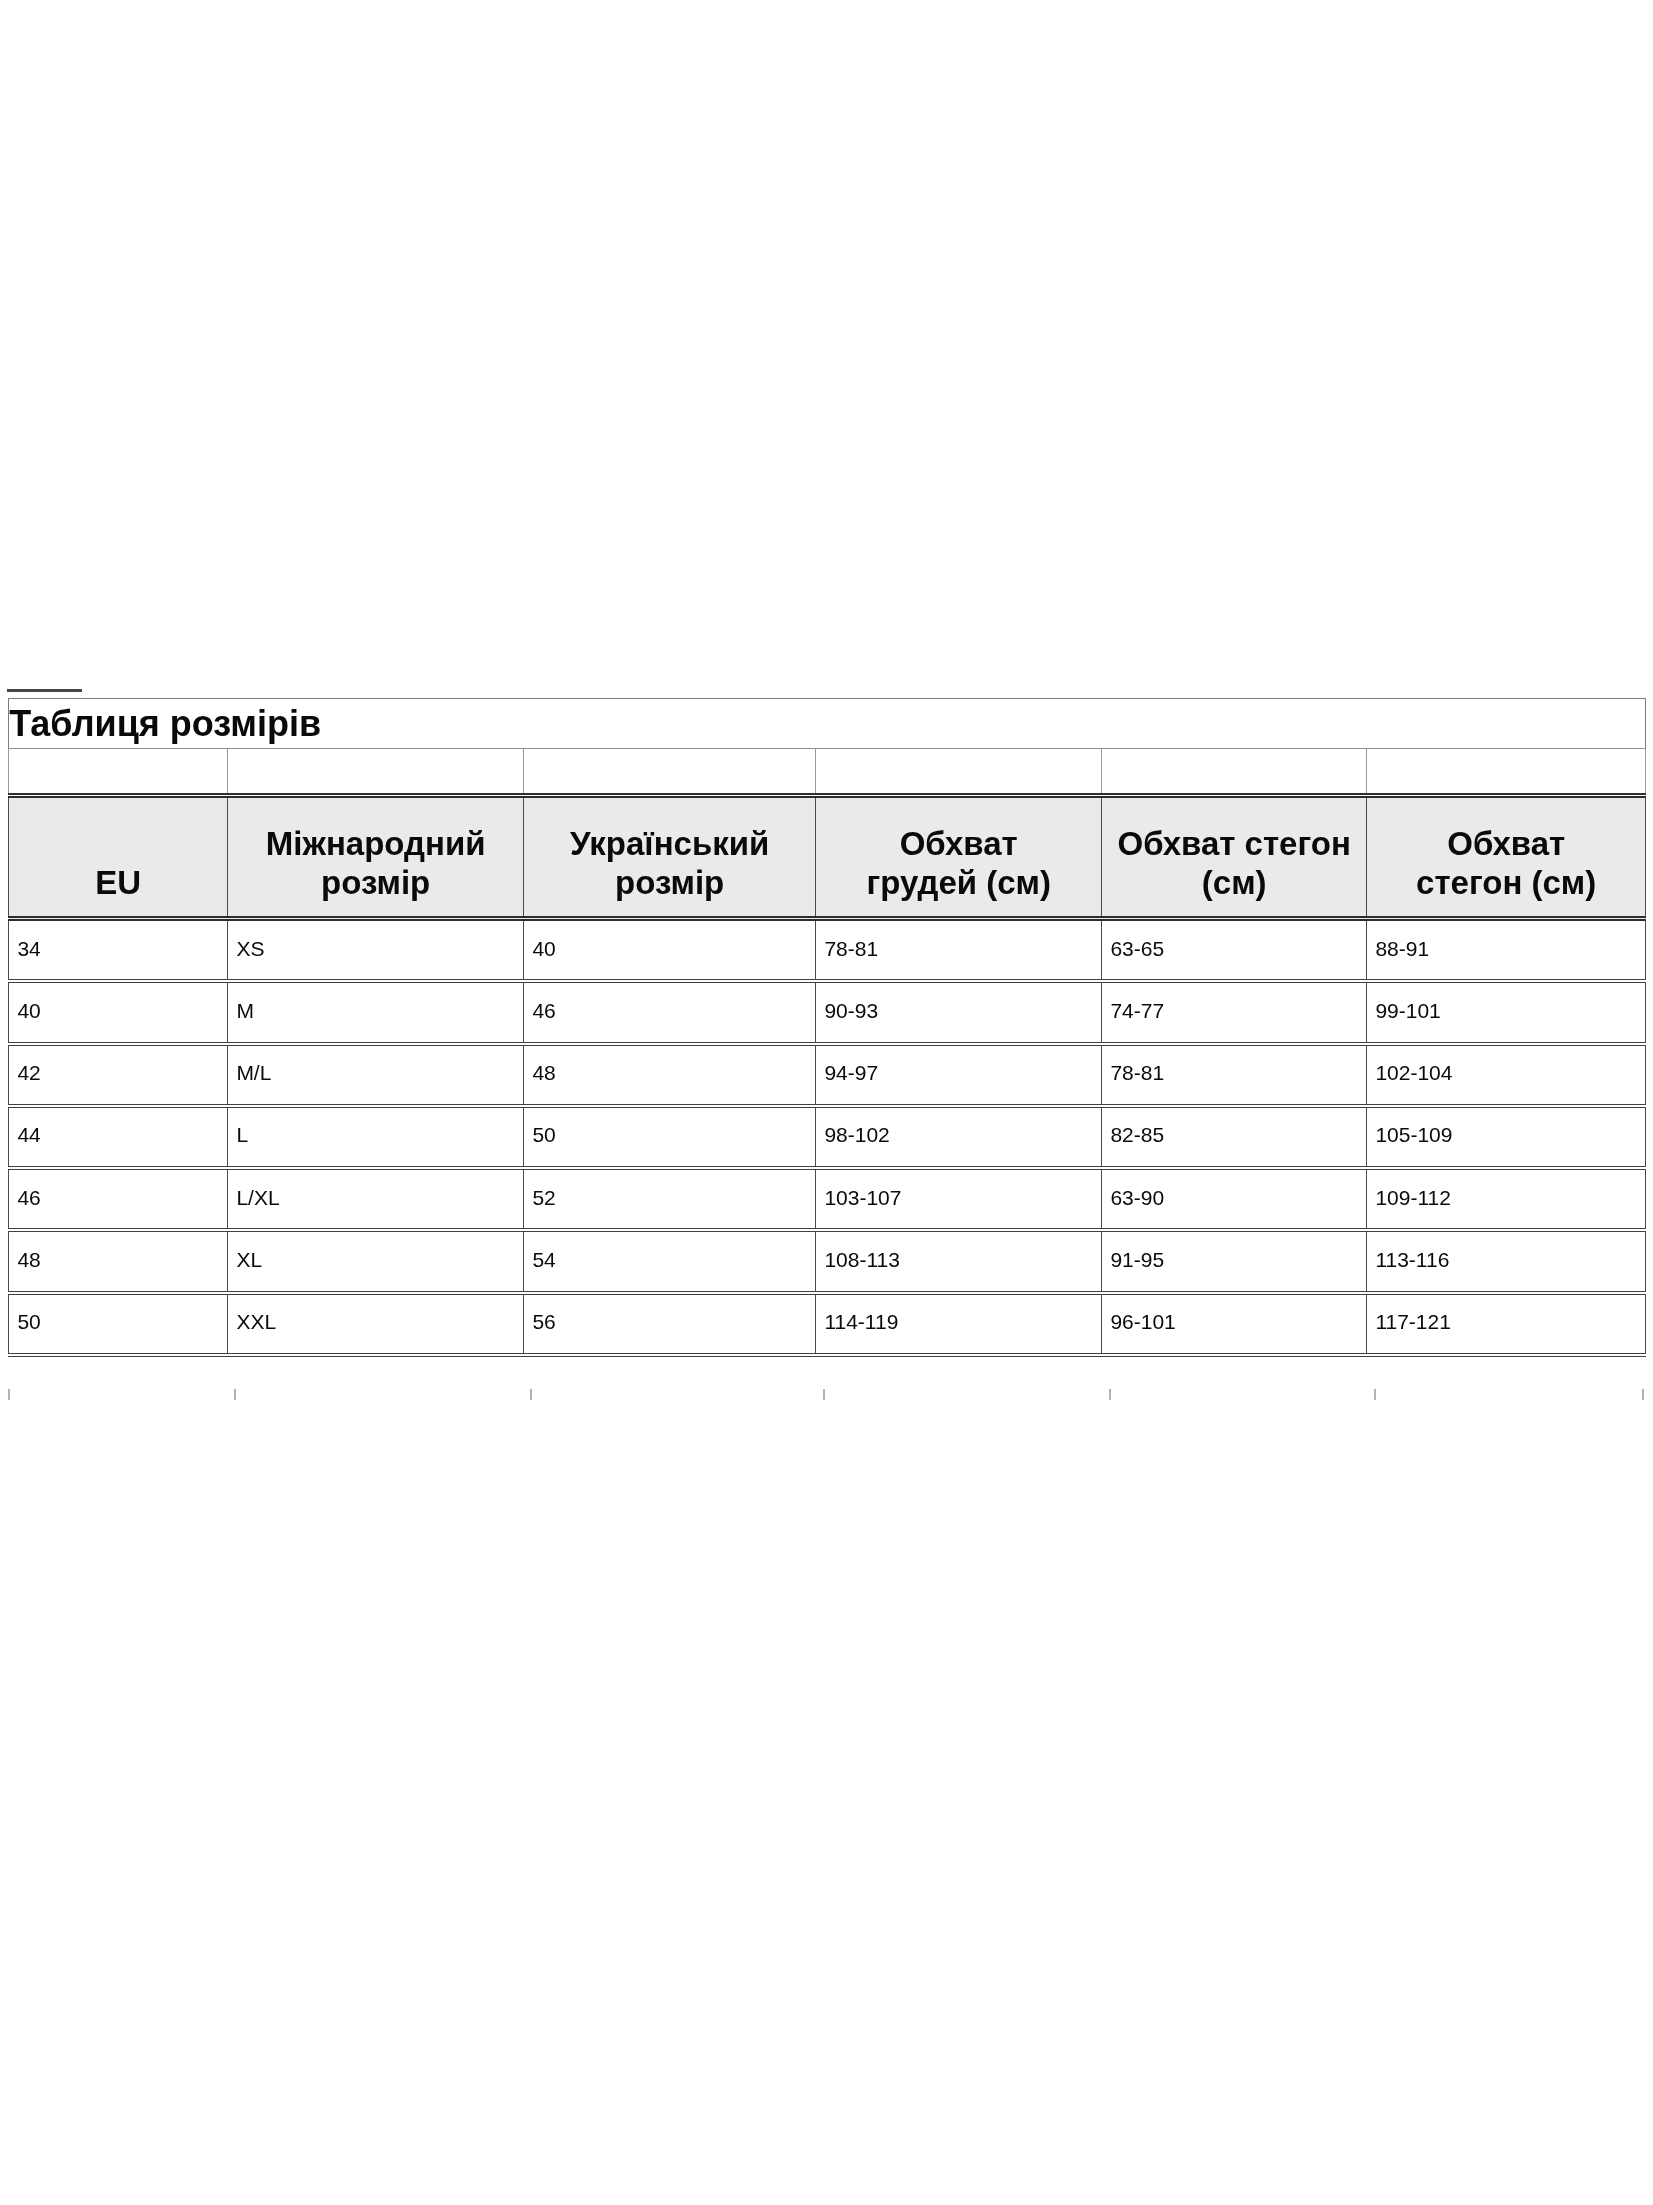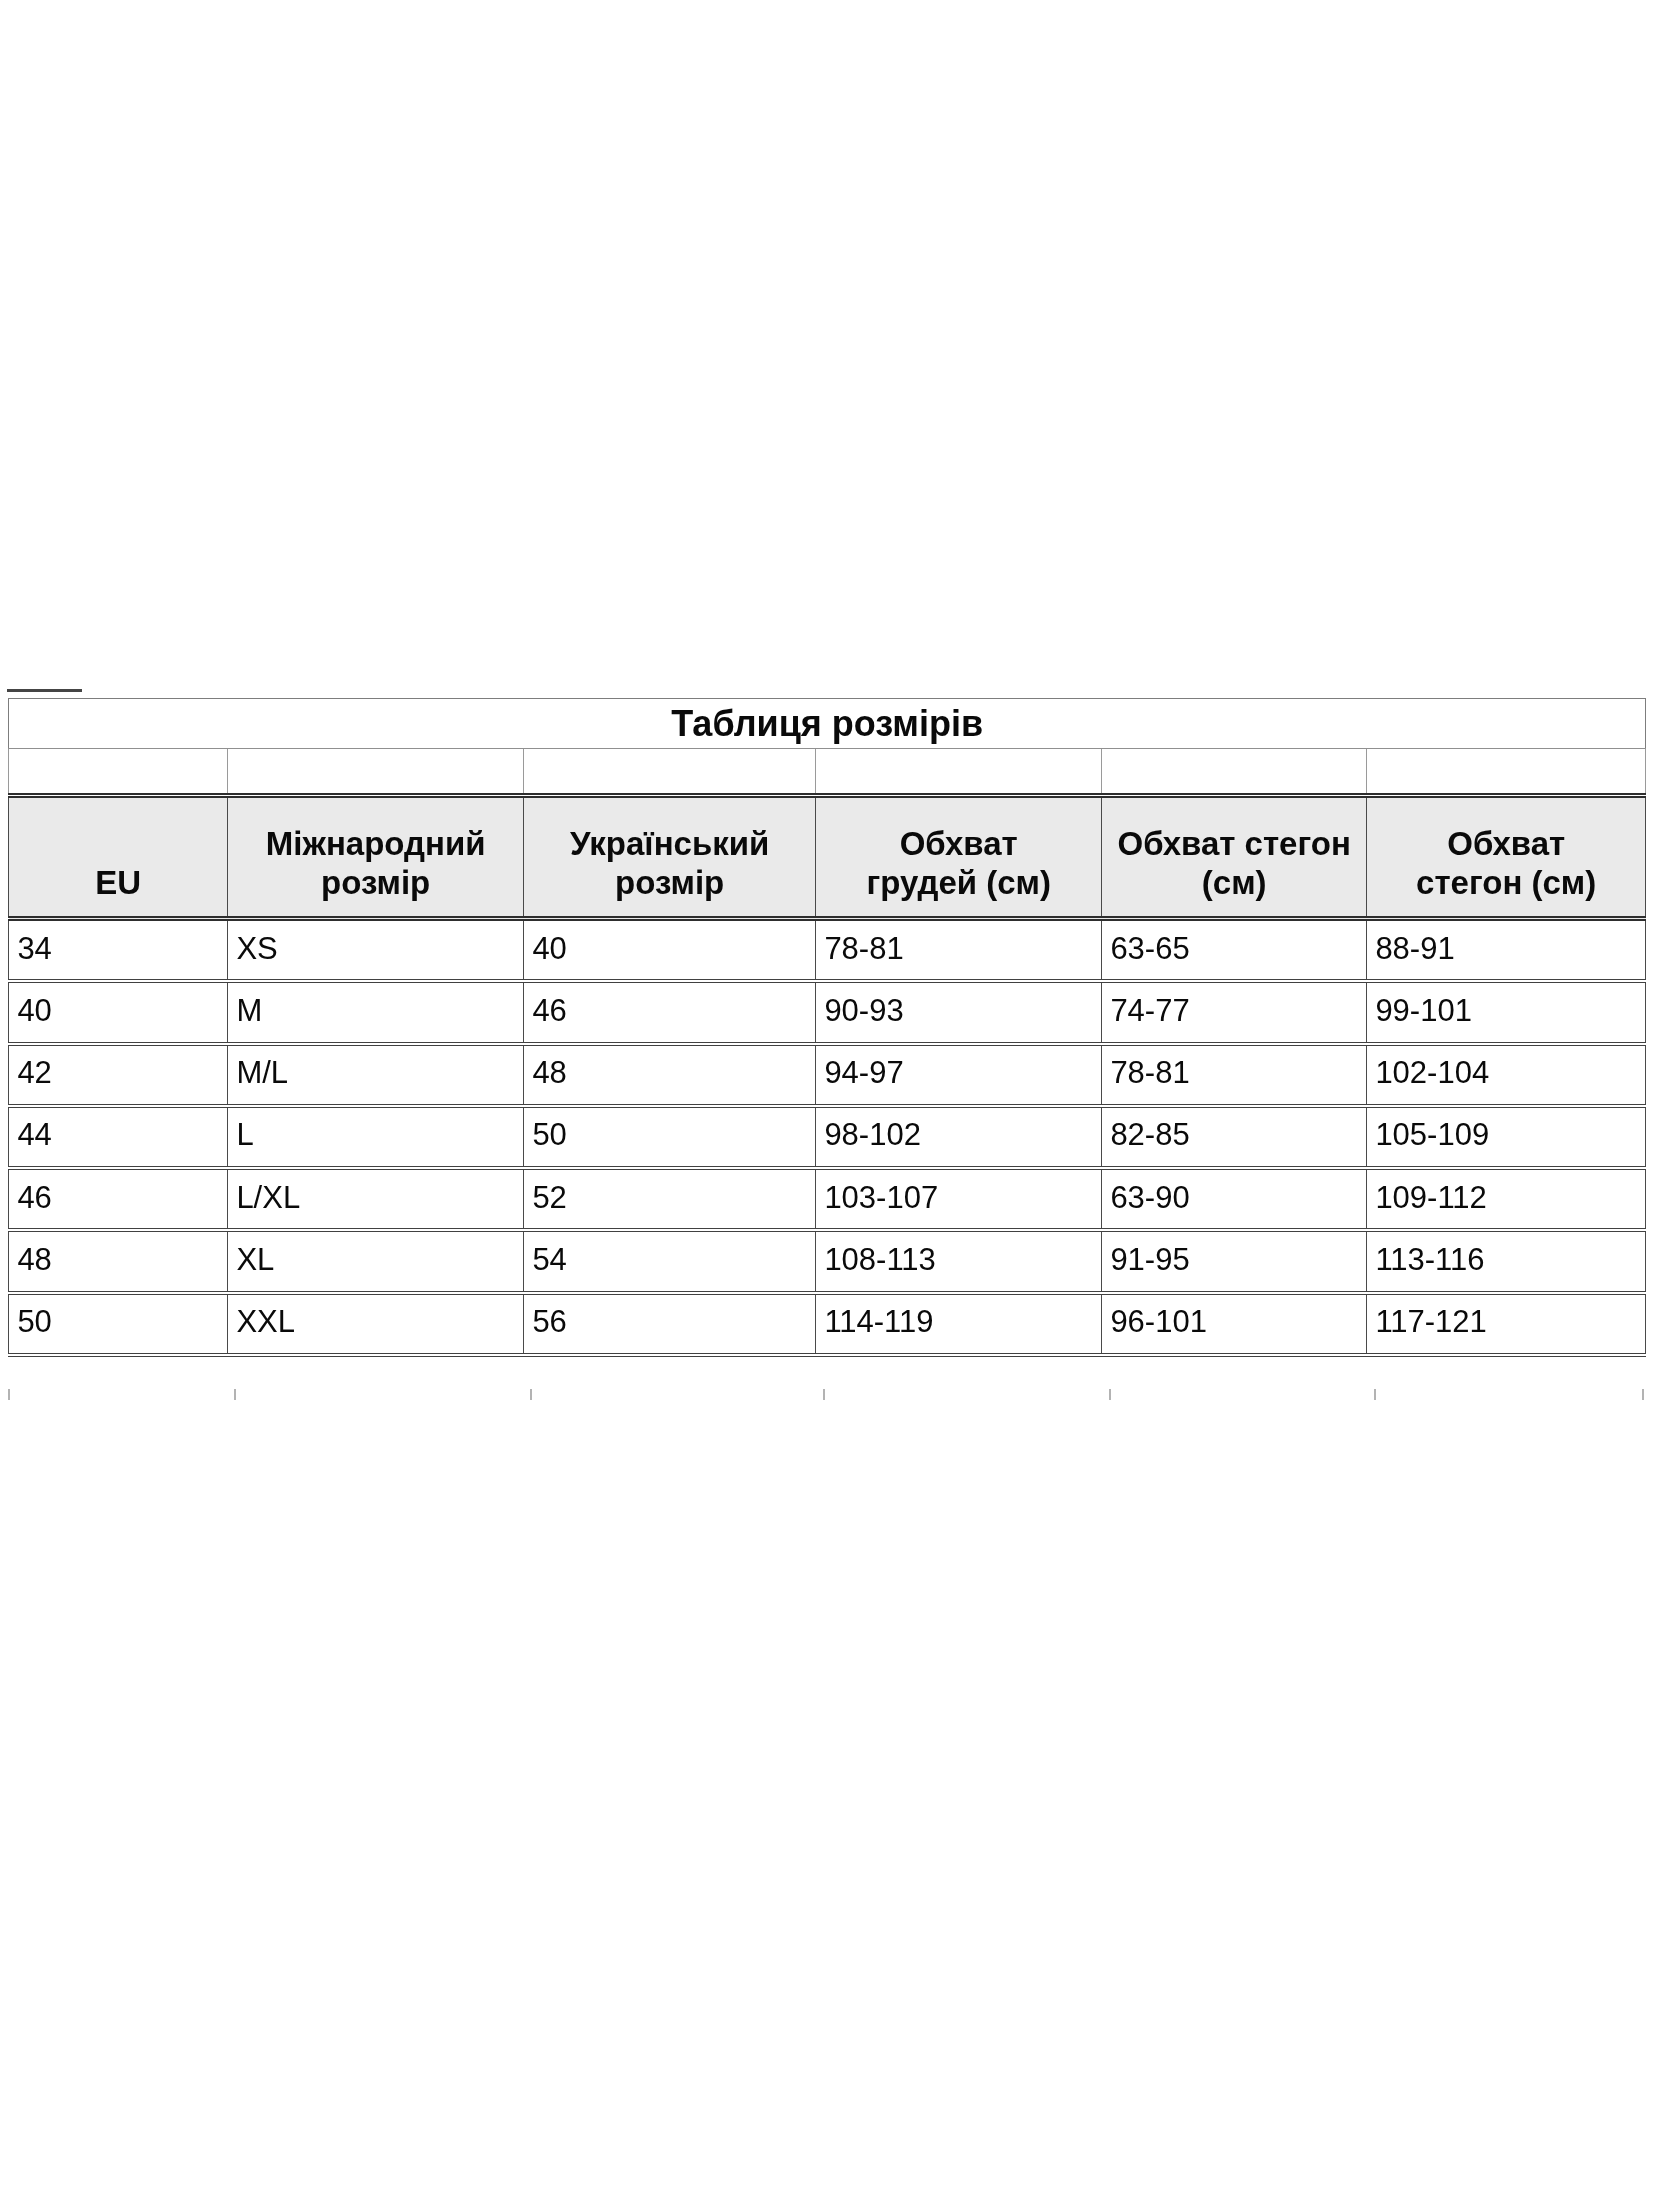--- a/index.html
+++ b/index.html
@@ -22,21 +22,21 @@
     border-collapse: collapse;
     table-layout: fixed;
     width: 1637px;
   }
   
   td.title-cell {
     height: 49px;
     border: 1.6px solid #7d7d7d;
     border-bottom: 0.8px solid #909090;
     background: #ffffff;
-    text-align: center;
+    text-align: left;
     vertical-align: middle;
     font-weight: bold;
     font-size: 36px;
     padding: 0;
   }
   
   td.spacer-cell {
     height: 44px;
     border: 0.8px solid #9a9a9a;
     background: #ffffff;
@@ -61,21 +61,21 @@
   
   td.data-cell {
     height: 55px;
     border-left: 1.6px solid #4a4a4a;
     border-right: 1.6px solid #4a4a4a;
     border-top: 4.1px double #414141;
     background: #ffffff;
     text-align: left;
     vertical-align: middle;
     padding: 0 4.9px 3.3px 8.2px;
-    font-size: 31px;
+    font-size: 21px;
   }
   tbody.rows tr:last-child td { border-bottom: 4.9px double #414141; }
   
   .artifact-top {
     position: absolute;
     left: 6.5px;
     top: 689px;
     width: 75px;
     height: 2.5px;
     background: #454545;

